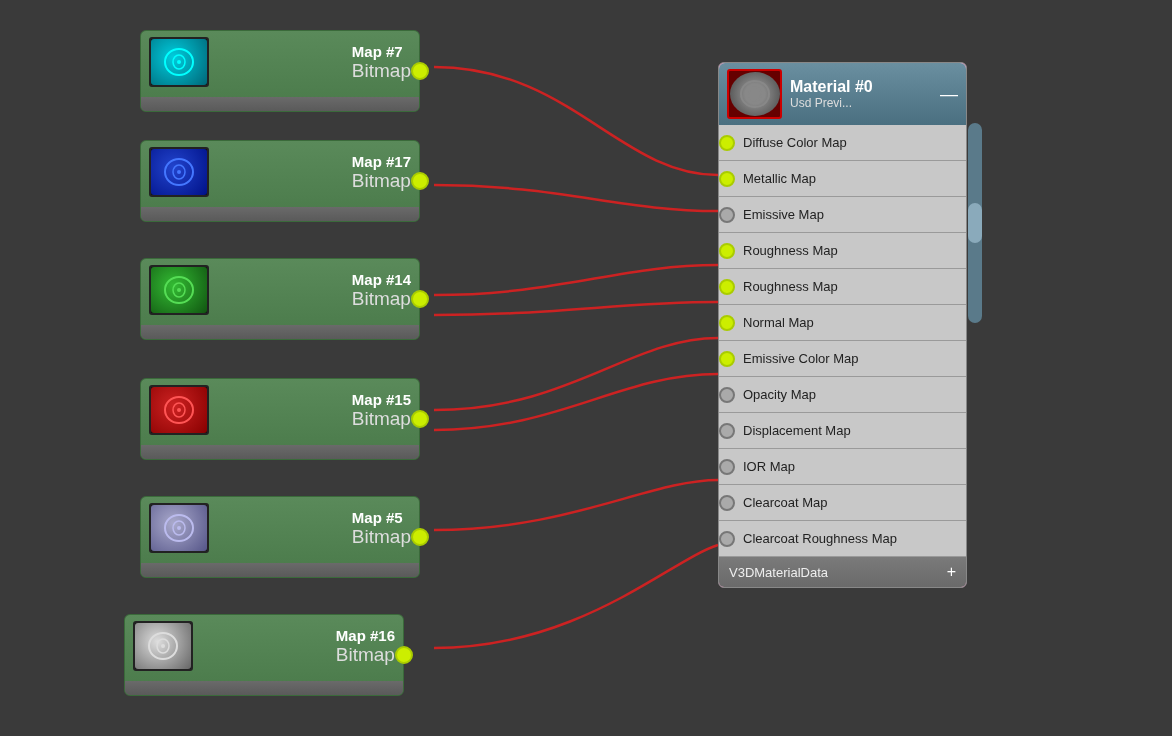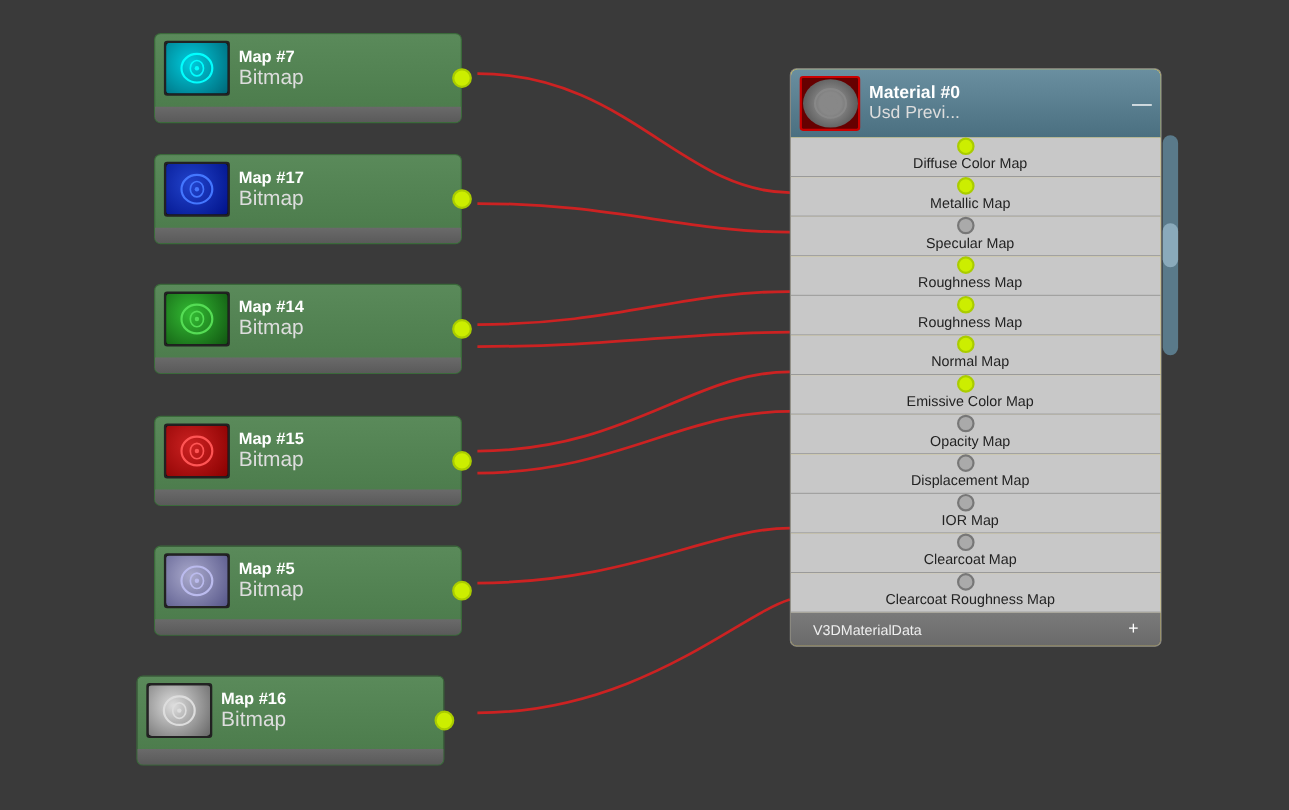--- a/index.html
+++ b/index.html
@@ -35,20 +35,21 @@
       border: 1px solid #3a6a3a;
       width: 280px;
       z-index: 2;
     }
 
     .bitmap-node .node-header {
       display: flex;
       align-items: center;
       padding: 6px 8px;
       gap: 8px;
+      justify-content: space-between;
     }
 
     .bitmap-node .node-thumb {
       width: 60px;
       height: 50px;
       border: 2px solid #222;
       border-radius: 3px;
       flex-shrink: 0;
       display: flex;
       align-items: center;
@@ -90,24 +91,24 @@
       border-radius: 50%;
       border: 2px solid #aacc00;
       top: 50%;
       transform: translateY(-50%);
       z-index: 3;
     }
 
     
     .material-node {
       position: absolute;
-      background: #fde047;
+      background: #f9a8d4;
       border-radius: 6px;
       border: 1px solid #888;
-      width: 338px;
+      width: 249px;
       z-index: 2;
     }
 
     .material-node .mat-header {
       display: flex;
       align-items: center;
       background: linear-gradient(to bottom, #6a8fa0, #4a6f80);
       border-radius: 6px 6px 0 0;
       padding: 6px 8px;
       gap: 8px;
@@ -125,41 +126,40 @@
       justify-content: center;
     }
 
     .material-node .mat-title {
       font-size: 16px;
       font-weight: bold;
       color: #fff;
     }
 
     .material-node .mat-subtitle {
-      font-size: 16px;
+      font-size: 12px;
       color: #ddd;
     }
 
     .material-node .mat-minimize {
       margin-left: auto;
       color: #fff;
       font-size: 18px;
       cursor: pointer;
       line-height: 1;
     }
 
     .material-node .mat-slot {
       display: flex;
       align-items: center;
       padding: 0px 10px 0px 0px;
       height: 36px;
       border-bottom: 1px solid #9a9a9a;
       background: #c8c8c8;
       position: relative;
-      flex-direction: column;
     }
 
     .material-node .mat-slot:last-of-type {
       border-bottom: none;
     }
 
     .mat-slot-dot {
       width: 16px;
       height: 16px;
       border-radius: 50%;
@@ -176,21 +176,21 @@
 
     .mat-slot-label {
       font-size: 13px;
       color: #222;
       font-weight: 500;
     }
 
     .material-node .mat-footer {
       background: linear-gradient(to bottom, #7a7a7a, #6a6a6a);
       border-radius: 0 0 5px 5px;
-      padding: 6px 20px;
+      padding: 6px 10px;
       display: flex;
       align-items: center;
       justify-content: space-between;
     }
 
     .material-node .mat-footer-label {
       color: #eee;
       font-size: 13px;
     }
 
@@ -456,21 +456,21 @@
     <div class="mat-slot">
       <div class="mat-slot-dot active"></div>
       <span class="mat-slot-label">Diffuse Color Map</span>
     </div>
     <div class="mat-slot">
       <div class="mat-slot-dot active"></div>
       <span class="mat-slot-label">Metallic Map</span>
     </div>
     <div class="mat-slot">
       <div class="mat-slot-dot"></div>
-      <span class="mat-slot-label">Specular Map</span>
+      <span class="mat-slot-label">Emissive Map</span>
     </div>
     <div class="mat-slot">
       <div class="mat-slot-dot active"></div>
       <span class="mat-slot-label">Roughness Map</span>
     </div>
     <div class="mat-slot">
       <div class="mat-slot-dot active"></div>
       <span class="mat-slot-label">Roughness Map</span>
     </div>
     <div class="mat-slot">

